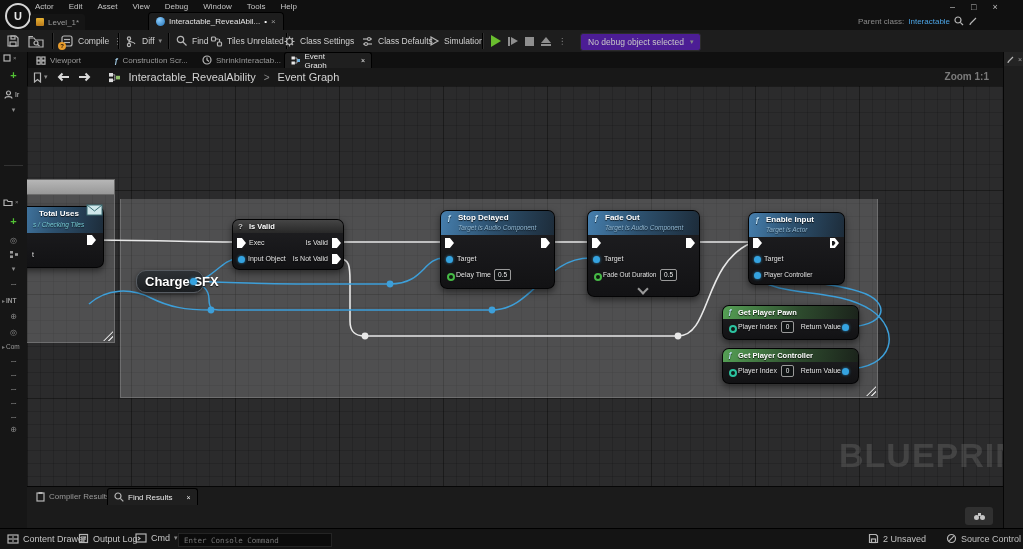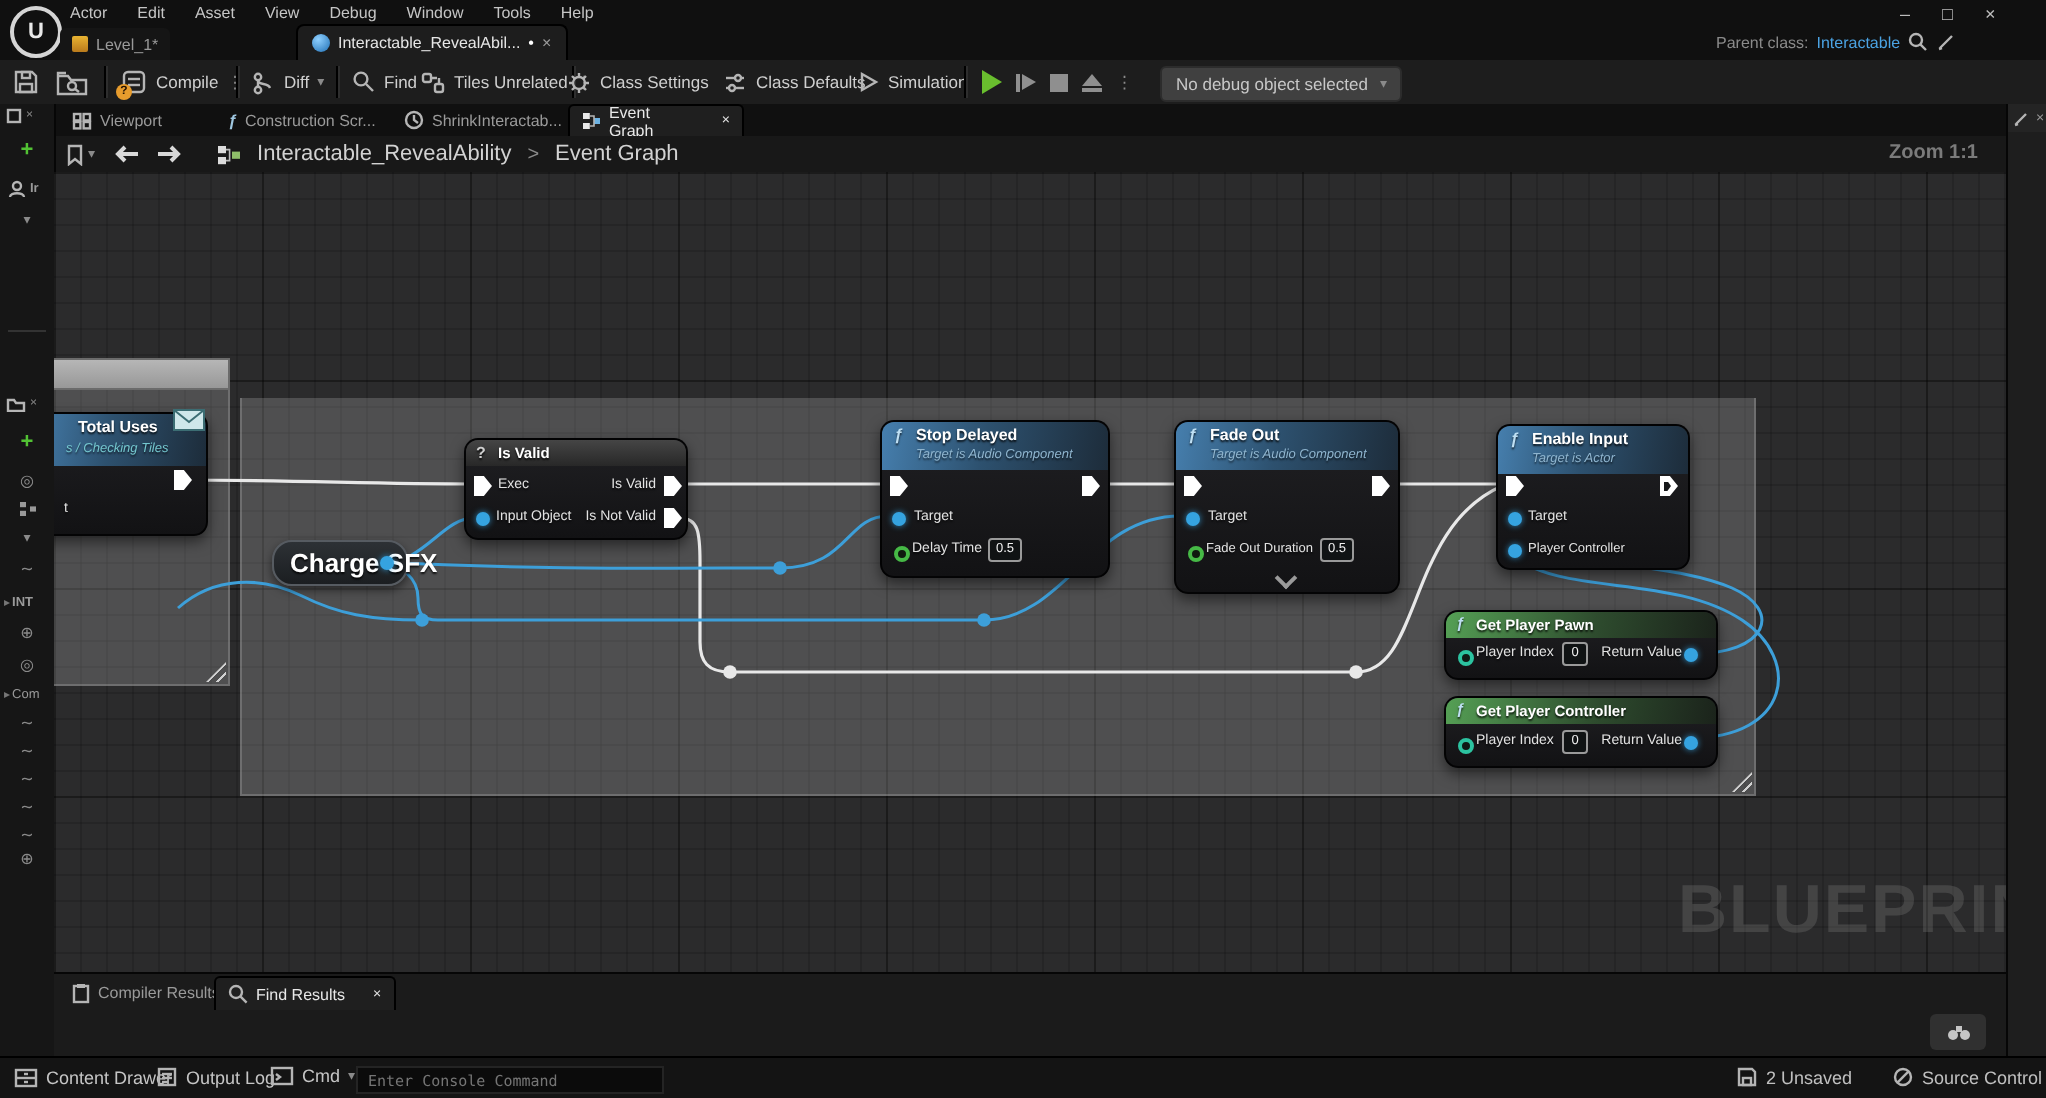--- a/index.html
+++ b/index.html
@@ -194,21 +194,21 @@
       <span style="width:2px;height:9px;background:#8f8f8f"></span>
       <span style="width:0;height:0;border-left:7px solid #8f8f8f;border-top:4.5px solid transparent;border-bottom:4.5px solid transparent"></span>
     </span>
     <span style="width:9px;height:9px;background:#8f8f8f"></span>
     <span style="display:inline-flex;flex-direction:column;align-items:center;gap:1px">
       <span style="width:0;height:0;border-bottom:6px solid #8f8f8f;border-left:5px solid transparent;border-right:5px solid transparent"></span>
       <span style="width:10px;height:2px;background:#8f8f8f"></span>
     </span>
     <span style="color:#8a8a8a">⋮</span>
   </div>
-  <div class="tbtn" style="left:580px;top:3px;height:16px;background:#404040;border:1px solid #2c2c2c;border-radius:3px;padding:0 7px;gap:6px">
+  <div class="tbtn" style="left:580px;top:3px;height:16px;background:#4c1d95;border:1px solid #2c2c2c;border-radius:3px;padding:0 7px;gap:6px">
     <span style="color:#c8c8c8">No debug object selected</span>
     <span style="color:#8a8a8a;font-size:7px">▾</span>
   </div>
 </div>
 
 <div id="subtabs" class="abs">
   <div class="tab" style="left:0;width:27px;background:#1d1d1d;justify-content:center;gap:2px">
     <svg width="9" height="9">
         <rect class="ic" x="1" y="1" width="7" height="7"></rect>
       </svg>

